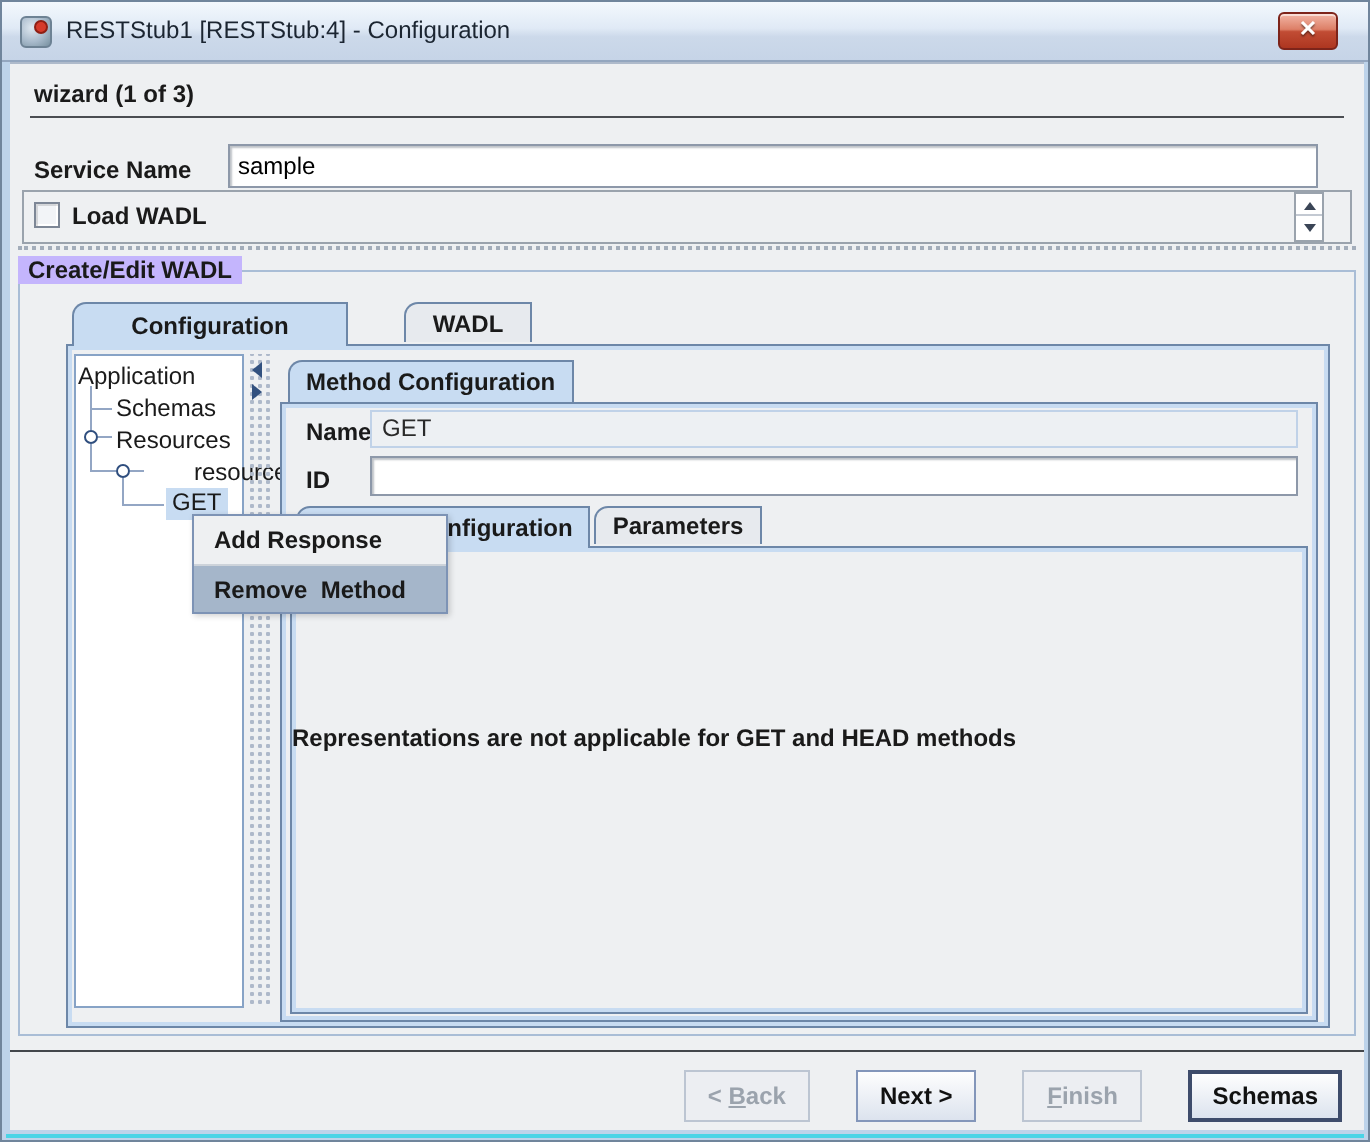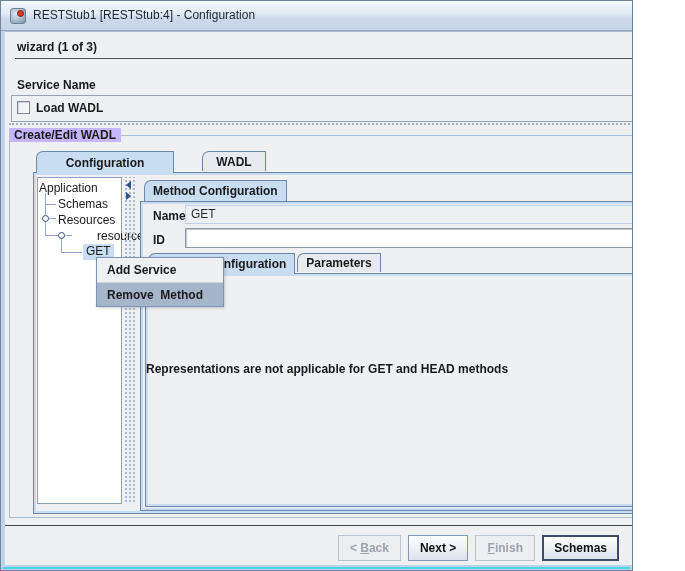--- a/index.html
+++ b/index.html
@@ -1,21 +1,21 @@
 <!DOCTYPE html>
 <html><head>
 <meta charset="utf-8">
 <style>
   * { margin:0; padding:0; box-sizing:border-box; }
   html,body { width:685px; height:571px; }
   body { font-family:"Liberation Sans",sans-serif; font-size:12px; color:#1a1a1a; background:#fff; }
   .abs { position:absolute; }
 
   
-  .win { position:relative; width:633px; height:571px; background:#bdd3ea; border:1px solid #70859c; overflow:hidden; }
+  .win { position:relative; width:685px; height:571px; background:#bdd3ea; border:1px solid #70859c; overflow:hidden; }
   .win::after { content:''; position:absolute; left:2px; right:2px; bottom:1px; height:2px; background:#4ad4e6; }
   .titlebar { position:absolute; left:0; top:0; width:100%; height:30px;
     background:linear-gradient(180deg,#f3f8fd 0%,#e0eaf6 45%,#ccd9ea 60%,#c6d4e7 100%);
     border-bottom:1px solid #93a6bf; }
   .app-icon { position:absolute; left:9px; top:7px; width:16px; height:16px; border-radius:3px;
     background:radial-gradient(circle at 35% 35%, #dfe8f0 0%, #a8bacb 55%, #77909f 100%);
     border:1px solid #6d8294; }
   .app-icon::after { content:''; position:absolute; right:1px; top:1px; width:5px; height:5px; border-radius:50%;
     background:#d63a2a; border:1px solid #8e1f14; }
   .title-text { position:absolute; left:32px; top:0; line-height:29px; color:#1b2531; }
@@ -72,21 +72,21 @@
   .ctx-menu { position:absolute; left:95px; top:256px; width:128px; background:#eef0f2;
     border:1px solid #7d93b5; z-index:50; box-shadow:1px 1px 3px rgba(0,0,0,.18); }
   .ctx-item { height:24px; line-height:24px; padding-left:10px; font-weight:bold; white-space:pre; cursor:pointer; }
   .ctx-item.sel { background:#a5b6ca; }
   .ctx-item + .ctx-item { border-top:1px solid #cdd3da; }
 
   
   .footer-sep { position:absolute; left:4px; top:524px; width:677px; height:1px; background:#43474c; }
   .btnrow { position:absolute; top:534px; right:13px; display:flex; gap:7px; }
   .jbtn { height:26px; min-width:60px; padding:0 11px; font:bold 12px "Liberation Sans",sans-serif;
-    background:linear-gradient(180deg,#fefefe,#dce3ee); border:1px solid #8396ba; color:#111; cursor:pointer; }
+    background:linear-gradient(180deg,#fefefe,#dce3ee); border:1px solid #8396ba; color:#111; cursor:pointer;margin-left:16px; }
   .jbtn.disabled { color:#9ba3ad; background:#eceef2; border-color:#bcc5d2; cursor:default; }
   .jbtn.default { border:2px solid #3e4c6b; padding:0 10px; }
   .mn { text-decoration:underline; }
 
   .msg { position:absolute; left:0; right:0; top:88px; text-align:left; font-weight:bold; }
 </style>
 </head>
 <body>
 
 <div class="win">
@@ -96,20 +96,21 @@
     <span class="title-text">RESTStub1 [RESTStub:4] - Configuration</span>
     <span class="close-btn"><span>✕</span></span>
   </div>
 
   <div class="content-bg"></div>
 
   <div class="abs bold" style="left:16px;top:39px;">wizard (1 of 3)</div>
   <div class="abs" style="left:14px;top:57px;width:657px;height:1px;background:#4a4d52;"></div>
 
   <div class="abs bold" style="left:16px;top:77px;">Service Name</div>
+  <input class="abs tfield" style="left: 113px; top: 71px; width: 545px; height: 22px;" value="sample">
 
   <div class="groupbox" style="left:10px;top:94px;width:665px;height:27px;"></div>
   <span class="checkbox" style="left:16px;top:100px;"></span>
   <div class="abs bold" style="left:35px;top:100px;">Load WADL</div>
   <div class="spinner">
     <div class="spin-btn spin-up">
         <i></i>
       </div>
     <div class="spin-btn spin-down">
         <i></i>
@@ -161,21 +162,21 @@
 
   <div class="tabrow small" style="left:147px;top:252px;">
     <div class="tab sel">Request Configuration</div>
     <div class="tab">Parameters</div>
   </div>
   <div class="pane" style="left:144px;top:272px;width:509px;height:234px;">
     <div class="msg">Representations are not applicable for GET and HEAD methods</div>
   </div>
 
   <div class="ctx-menu">
-    <div class="ctx-item">Add Service</div>
+    <div class="ctx-item">Add Response</div>
     <div class="ctx-item sel">Remove  Method</div>
   </div>
 
   <div class="footer-sep"></div>
   <div class="btnrow">
     <button class="jbtn disabled"><span>&lt; </span><span class="mn">B</span><span>ack</span></button>
     <button class="jbtn"><span>Next &gt;</span></button>
     <button class="jbtn disabled"><span></span><span class="mn">F</span><span>inish</span></button>
     <button class="jbtn default"><span>Schemas</span></button>
   </div>

